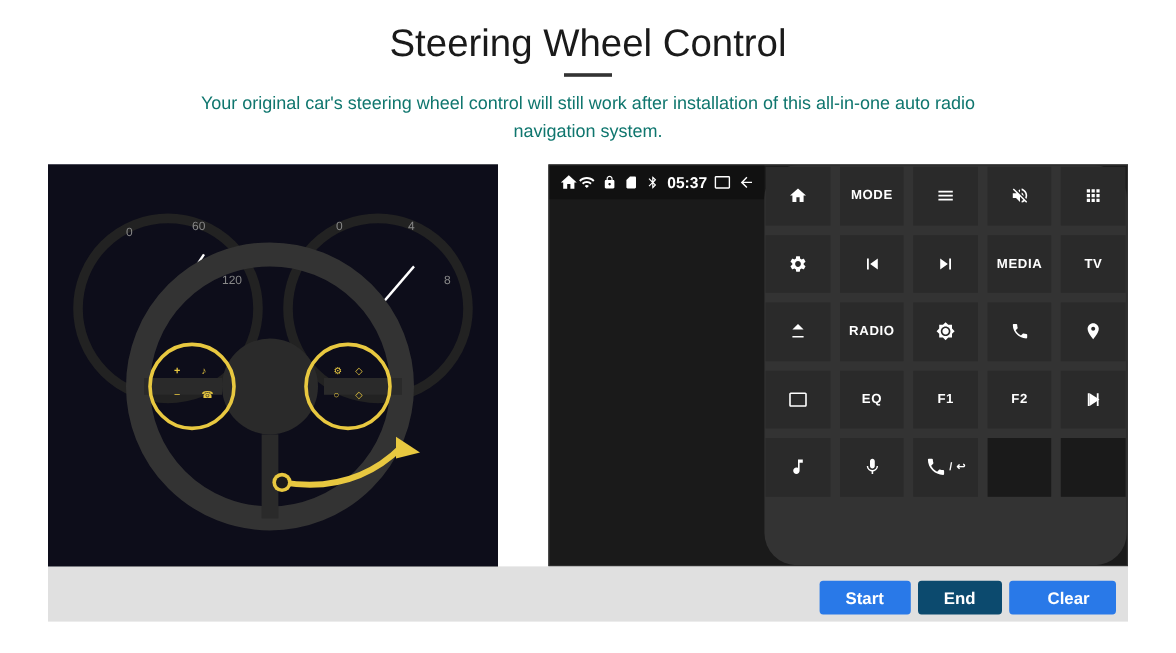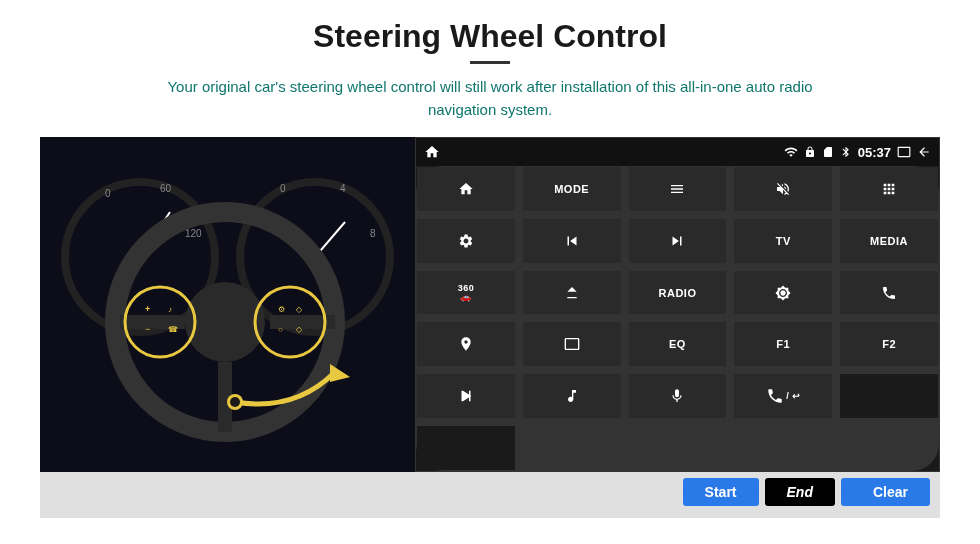--- a/index.html
+++ b/index.html
@@ -15,21 +15,21 @@
       width: 980px;
       height: 544px;
       display: flex;
       flex-direction: column;
       align-items: center;
       padding: 18px 40px 0;
     }
 
     .title {
       font-size: 32px;
-      font-weight: bold;
+      font-weight: normal;
       color: #1a1a1a;
       margin-bottom: 6px;
     }
 
     .divider {
       width: 40px;
       height: 3px;
       background: #333;
       margin-bottom: 12px;
     }
@@ -66,22 +66,23 @@
       position: absolute;
       top: 0; left: 0; right: 0; bottom: 0;
       background: linear-gradient(180deg, #0a0a1a 0%, #1a1a2a 50%, #2a2a3a 100%);
     }
 
     
     .radio-panel {
       flex: 1;
       background: #1a1a1a;
       display: flex;
-      flex-direction: column;
+      flex-direction: row;
       border: 1px solid #333;
+      margin-left: 42px;
     }
 
     
     .status-bar {
       background: #111;
       display: flex;
       align-items: center;
       justify-content: space-between;
       padding: 2px 8px;
       height: 28px;
@@ -131,21 +132,21 @@
       border: none;
       letter-spacing: 0.5px;
       position: relative;
       min-height: 36px;
     }
 
     
     .bottom-bar {
       display: flex;
       justify-content: flex-end;
-      align-items: flex-start;
+      align-items: flex-end;
       gap: 6px;
       padding: 6px 10px;
       background: #e0e0e0;
       height: 46px;
       width: 100%;
     }
 
     .bottom-btn {
       padding: 6px 22px;
       border: none;
@@ -154,23 +155,22 @@
       font-weight: bold;
       cursor: pointer;
     }
 
     .btn-start {
       background: #2979e8;
       color: #fff;
     }
 
     .btn-end {
-      background: #000000;
-      color: #fff;
-      font-style: italic;
+      background: #0c4a6e;
+      color: #fff;
     }
 
     .btn-clear {
       background: #2979e8;
       color: #fff;
       padding-left: 32px;
     }
   </style>
 </head>
 <body>
@@ -305,26 +305,23 @@
         <button class="grid-btn">
           <svg width="18" height="18" viewBox="0 0 24 24" fill="white">
               <path d="M6 6h2v12H6zm3.5 6l8.5 6V6z"></path>
             </svg>
         </button>
         <button class="grid-btn">
           <svg width="18" height="18" viewBox="0 0 24 24" fill="white">
               <path d="M6 18l8.5-6L6 6v12zM16 6v12h2V6h-2z"></path>
             </svg>
         </button>
+        <button class="grid-btn">MEDIA</button>
         <button class="grid-btn">TV</button>
-        <button class="grid-btn">MEDIA</button>
-
-        <button class="grid-btn">
-          <span style="font-size:9px;color:white;line-height:1;">360<br>🚗</span>
-        </button>
+
         <button class="grid-btn">
           <svg width="16" height="16" viewBox="0 0 24 24" fill="white">
               <path d="M5 20h14v-2H5v2zM5 10l7-7 7 7H5z"></path>
             </svg>
         </button>
         <button class="grid-btn">RADIO</button>
         <button class="grid-btn">
           <svg width="16" height="16" viewBox="0 0 24 24" fill="white">
               <path d="M20 8.69V4h-4.69L12 .69 8.69 4H4v4.69L.69 12 4 15.31V20h4.69L12 23.31 15.31 20H20v-4.69L23.31 12 20 8.69zM12 18c-3.31 0-6-2.69-6-6s2.69-6 6-6 6 2.69 6 6-2.69 6-6 6zm0-10c-2.21 0-4 1.79-4 4s1.79 4 4 4 4-1.79 4-4-1.79-4-4-4z"></path>
             </svg>

